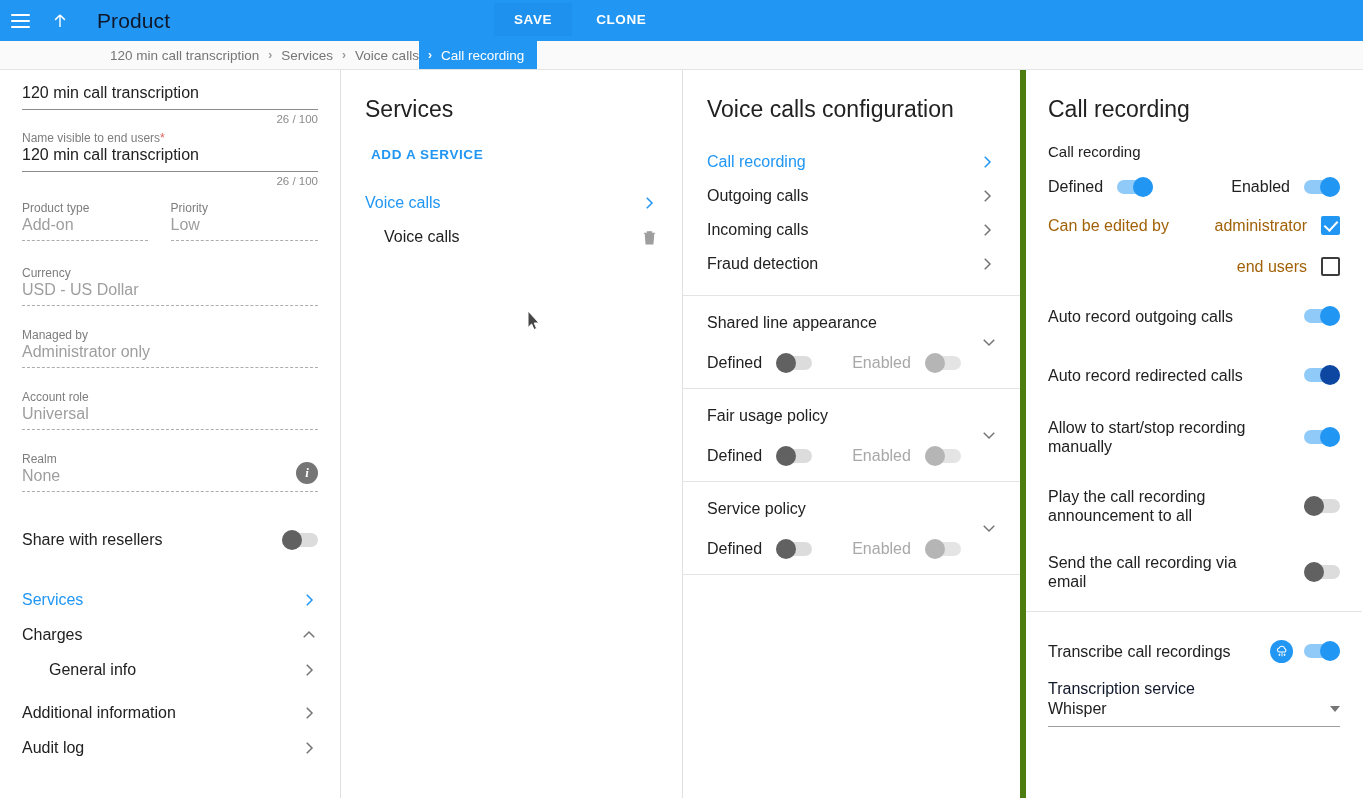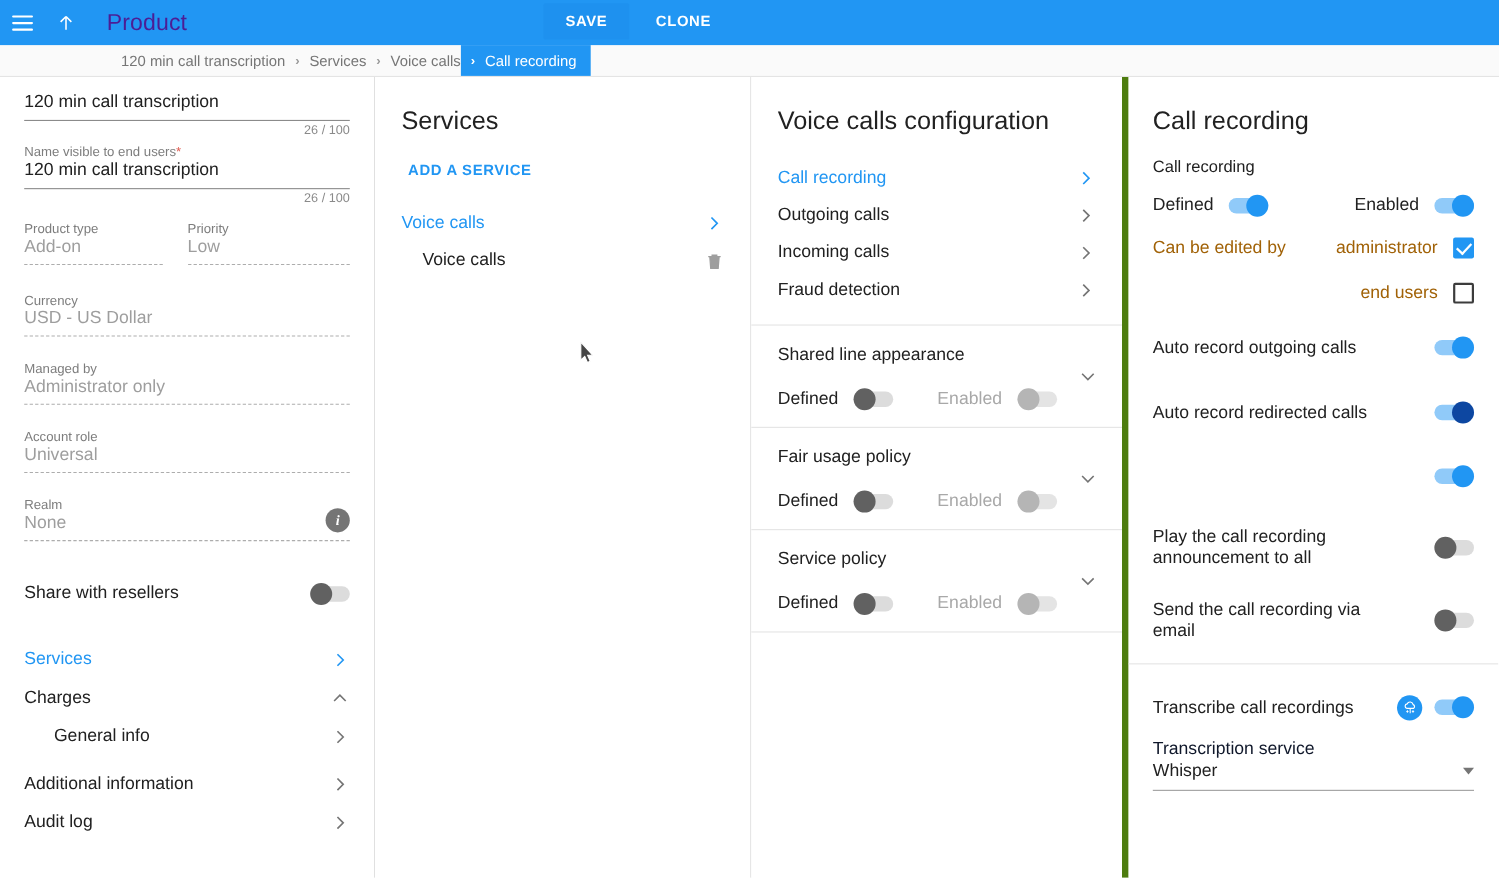--- a/index.html
+++ b/index.html
@@ -18,21 +18,21 @@
   }
   .icon-btn {
     width: 40px; height: 40px;
     display: flex; align-items: center; justify-content: center;
     cursor: pointer;
   }
   .hamburger { width: 19px; height: 14px; display: flex; flex-direction: column; justify-content: space-between; }
   .hamburger span { display: block; height: 2px; background: #fff; border-radius: 1px; }
   .uparrow { width: 18px; height: 18px; }
   .app-title {
-    color: #4c1d95; font-size: 21px; margin-left: 17px; letter-spacing: .1px;
+    color: #0f172a; font-size: 21px; margin-left: 17px; letter-spacing: .1px;
   }
   .topbar-actions { position: absolute; left: 494px; top: 3px; display: flex; align-items: center; }
   .btn-save {
     background: #1e91ef; color: #fff; font-size: 13.5px; font-weight: bold;
     letter-spacing: .6px; padding: 9px 20px; border: none; border-radius: 2px;
     cursor: pointer; font-family: inherit;
   }
   .btn-clone {
     background: transparent; color: #fff; font-size: 13.5px; font-weight: bold;
     letter-spacing: .6px; padding: 9px 16px; border: none; cursor: pointer;
@@ -496,20 +496,21 @@
       <div class="opt-row" style="margin-top:29px;">
         <span class="lb">Auto record redirected calls</span>
         <div class="ctl">
           <div class="tg on-dark">
               <div class="knob"></div>
             </div>
         </div>
       </div>
 
       <div class="opt-row" style="margin-top:28px;">
+        <span class="lb">Allow to start/stop recording manually</span>
         <div class="ctl">
           <div class="tg on">
               <div class="knob"></div>
             </div>
         </div>
       </div>
 
       <div class="opt-row" style="margin-top:31px;">
         <span class="lb">Play the call recording announcement to all</span>
         <div class="ctl">

